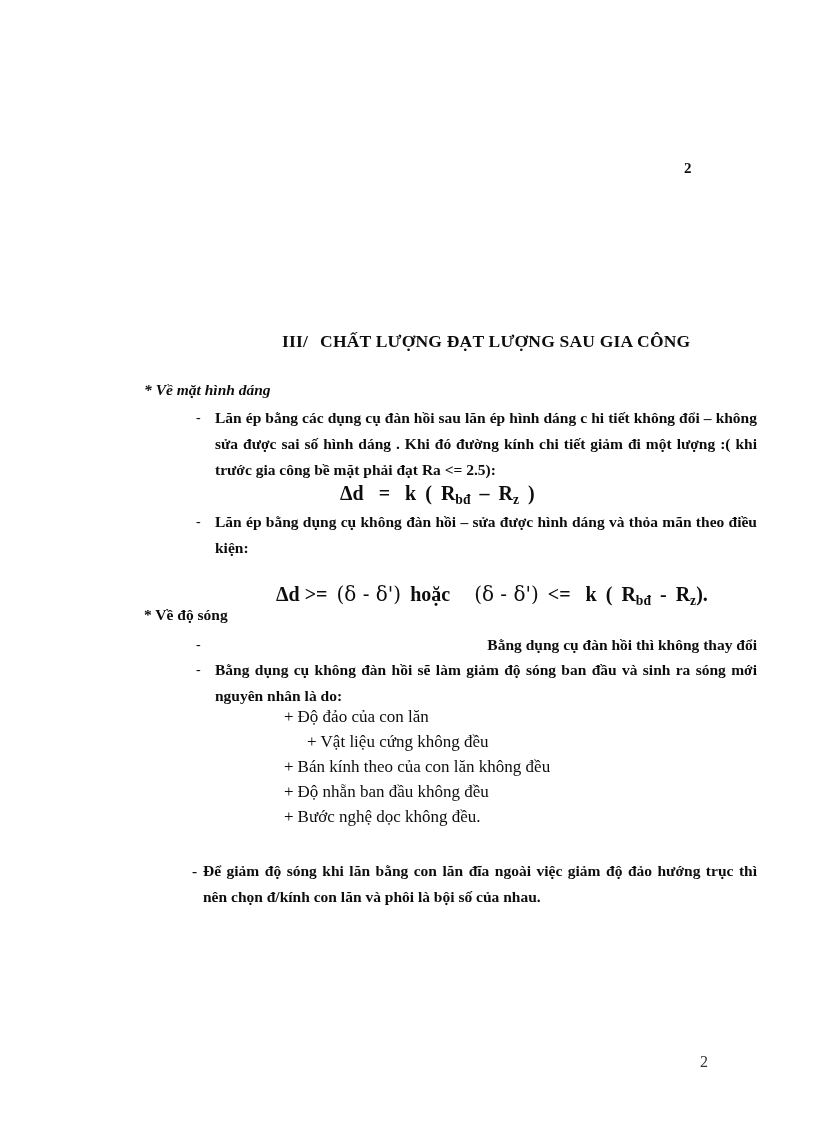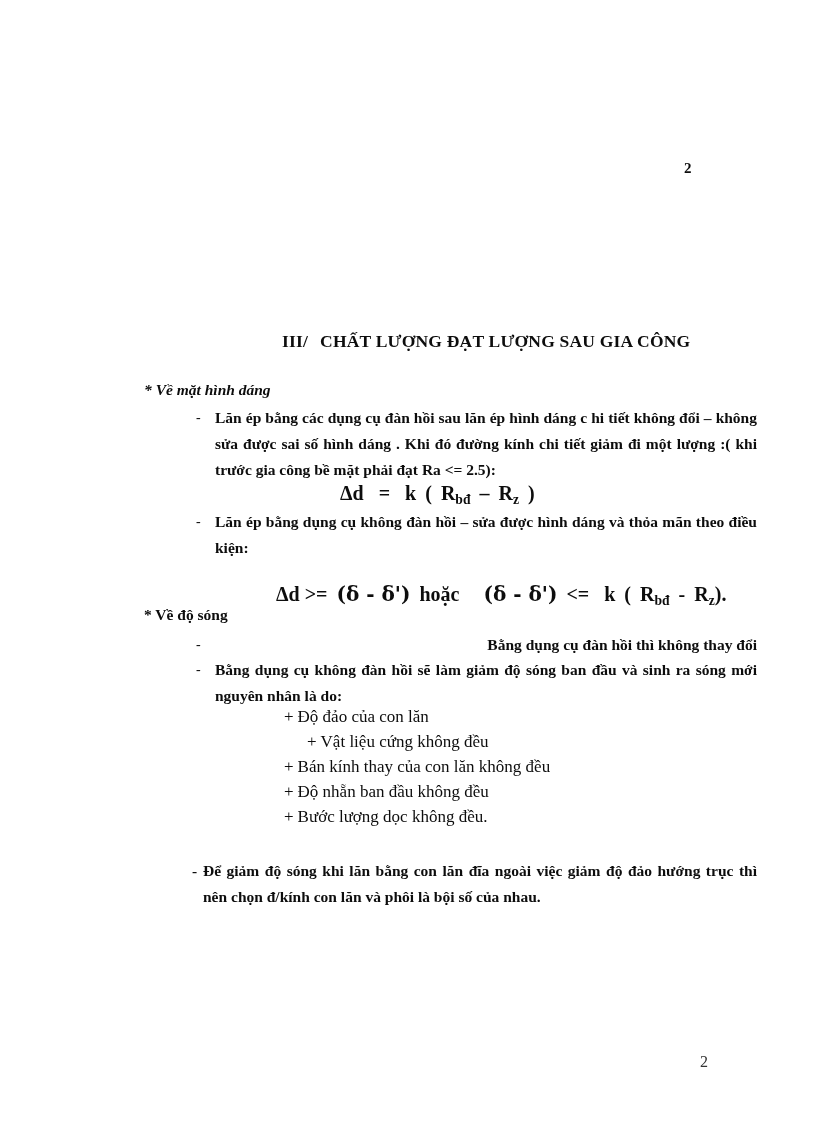--- a/index.html
+++ b/index.html
@@ -83,21 +83,21 @@
   
   .formula {
     font-size: 20px;
     font-weight: bold;
     white-space: nowrap;
   }
   .f1 { left: 340px; top: 482px; }
   .f2 { left: 276px; top: 582px; }
   .formula .gk {
     font-family: "DejaVu Serif", "Liberation Serif", serif;
-    font-weight: bold;
+    font-weight: normal;
   }
   .formula sub {
     font-size: 0.68em;
     font-weight: bold;
     vertical-align: -0.28em;
   }
   .sp { display: inline-block; width: 9px; }
   .sp-l { display: inline-block; width: 15px; }
 
   
@@ -180,27 +180,27 @@
     <span class="btext">Bằng dụng cụ không đàn hồi sẽ làm giảm độ sóng ban đầu và sinh ra sóng mới nguyên nhân là do:</span>
   </div>
 
   <div class="abs plus-item p0">
     <span class="plus">+</span><span>Độ đảo của con lăn</span>
   </div>
   <div class="abs plus-item p1">
     <span class="plus">+</span><span>Vật liệu cứng không đều</span>
   </div>
   <div class="abs plus-item p2">
-    <span class="plus">+</span><span>Bán kính thay của con lăn không đều</span>
+    <span class="plus">+</span><span>Bán kính theo của con lăn không đều</span>
   </div>
   <div class="abs plus-item p3">
     <span class="plus">+</span><span>Độ nhẵn ban đầu không đều</span>
   </div>
   <div class="abs plus-item p4">
-    <span class="plus">+</span><span>Bước lượng dọc không đều.</span>
+    <span class="plus">+</span><span>Bước nghệ dọc không đều.</span>
   </div>
 
   <div class="abs final">
     <span class="dash">-</span>
     <span class="ftext">Để giảm độ sóng khi lăn bằng con lăn đĩa ngoài việc giảm độ đảo hướng trục thì nên chọn đ/kính con lăn và phôi là bội số của nhau.</span>
   </div>
 
   <div class="abs page-num-bottom">2</div>
 
 </div>

